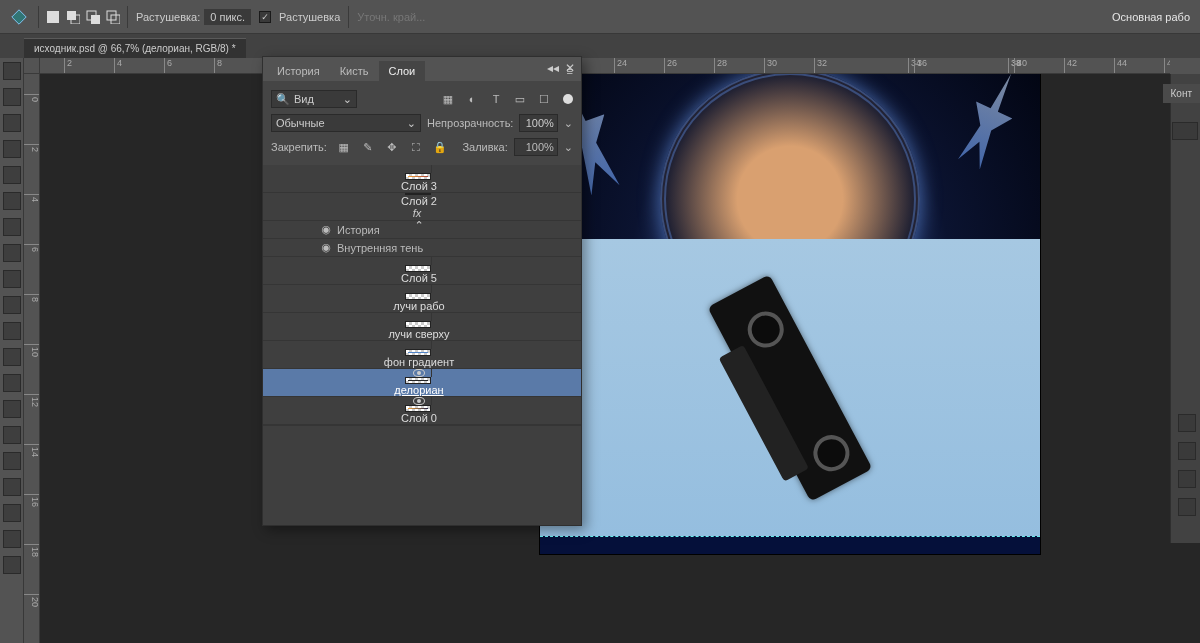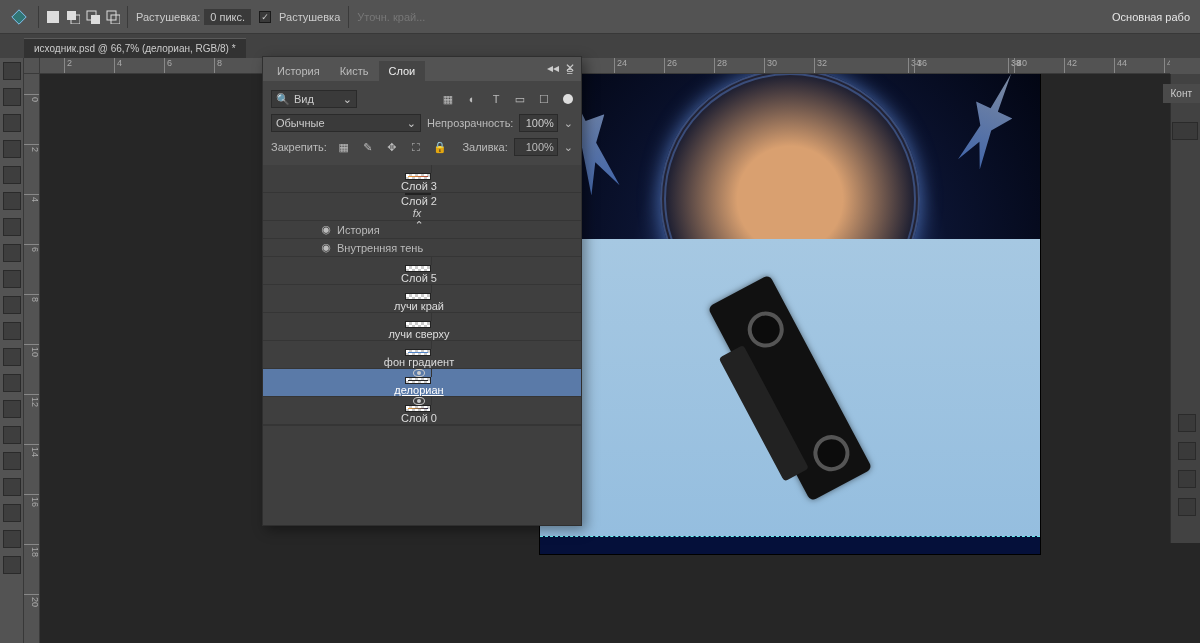--- a/index.html
+++ b/index.html
@@ -306,21 +306,21 @@
         <span>Внутренняя тень</span>
       </div>
       <div class="layer">
         <div class="vis-col"></div>
         <div class="thumb t-checker"></div>
         <div class="layer-name">Слой 5</div>
       </div>
       <div class="layer">
         <div class="vis-col"></div>
         <div class="thumb t-checker"></div>
-        <div class="layer-name">лучи край</div>
+        <div class="layer-name">лучи рабо</div>
       </div>
       <div class="layer">
         <div class="vis-col"></div>
         <div class="thumb t-checker"></div>
         <div class="layer-name">лучи сверху</div>
       </div>
       <div class="layer">
         <div class="vis-col"></div>
         <div class="thumb t-grad">
           <div class="inner"></div>

